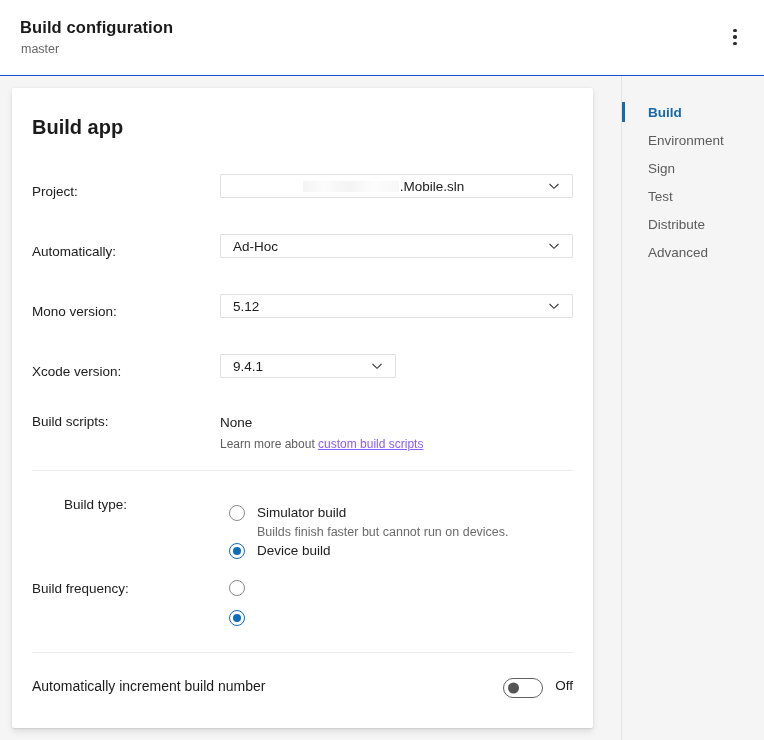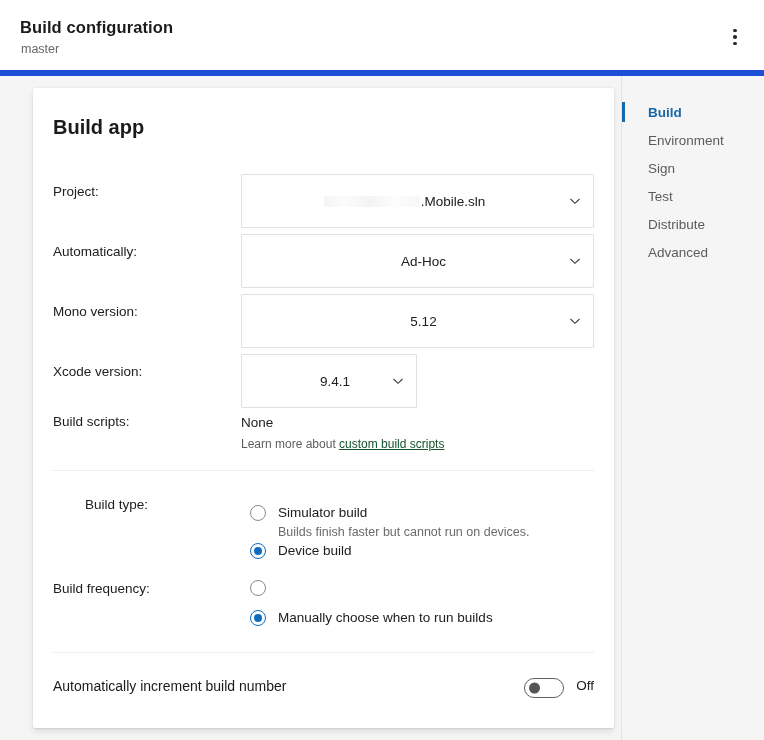--- a/index.html
+++ b/index.html
@@ -21,21 +21,21 @@
     background: #f5f5f5;
   }
 
   
   .header {
     position: absolute;
     left: 0; top: 0;
     width: 764px;
     height: 76px;
     background: #ffffff;
-    border-bottom: 6px solid #1d4ed8;
+    border-bottom: 1px solid #1d4ed8;
     box-sizing: border-box;
   }
   .header-title {
     position: absolute;
     left: 20px;
     top: 18px;
     font-size: 16.5px;
     font-weight: bold;
     color: #1b1b1b;
     letter-spacing: 0.1px;
@@ -83,21 +83,21 @@
     left: 621px;
     top: 0px;
     width: 1px;
     height: 664px;
     background: #e3e3e3;
   }
 
   
   .card {
     position: absolute;
-    left: 33px;
+    left: 12px;
     top: 12px;
     width: 581px;
     height: 640px;
     background: #ffffff;
     border-radius: 2px;
     box-shadow: 0 0.6px 1.8px rgba(0,0,0,0.10), 0 3.2px 7.2px rgba(0,0,0,0.09);
     box-sizing: border-box;
     overflow: hidden;
   }
   .card-title {
@@ -123,29 +123,28 @@
     white-space: nowrap;
   }
   .field-col {
     position: absolute;
     left: 188px;
   }
 
   
   .select {
     position: relative;
-    height: 54px;
+    height: 24px;
     background: #ffffff;
     border: 1px solid #e1e1e1;
     box-sizing: border-box;
     display: flex;
     align-items: center;
     cursor: pointer;
     border-radius: 1px;
-    justify-content: center;
   }
   .select .value {
     font-size: 13.5px;
     color: #202020;
     padding-left: 12px;
     white-space: nowrap;
     overflow: hidden;
   }
   .select.centered .value {
     width: 100%;
@@ -184,21 +183,21 @@
     font-size: 13.5px;
     color: #202020;
     line-height: 18px;
   }
   .hint {
     font-size: 12px;
     color: #5e5e5e;
     margin-top: 5px;
   }
   .link {
-    color: #14532d;
+    color: #8b5cf6;
     text-decoration: underline;
     cursor: pointer;
   }
 
   
   .h-divider {
     position: absolute;
     left: 20px;
     width: 541px;
     height: 1px;
@@ -443,23 +442,20 @@
       </div>
 
       <div class="row" style="top:490px;">
         <div class="row-label" style="top:3px;">Build frequency:</div>
         <div class="field-col" style="left:197px;">
           <div class="radio-item">
             <span class="radio"></span>
           </div>
           <div class="radio-item" style="margin-top:8px;">
             <span class="radio checked"></span>
-            <span class="radio-text">
-              <span class="radio-label">Manually choose when to run builds</span>
-            </span>
           </div>
         </div>
       </div>
 
       <div class="h-divider" style="top:564px;"></div>
 
       <div class="row" style="top:588px;">
         <div class="toggle-block-title">Automatically increment build number</div>
         <div class="toggle-wrap">
           <span class="toggle">

